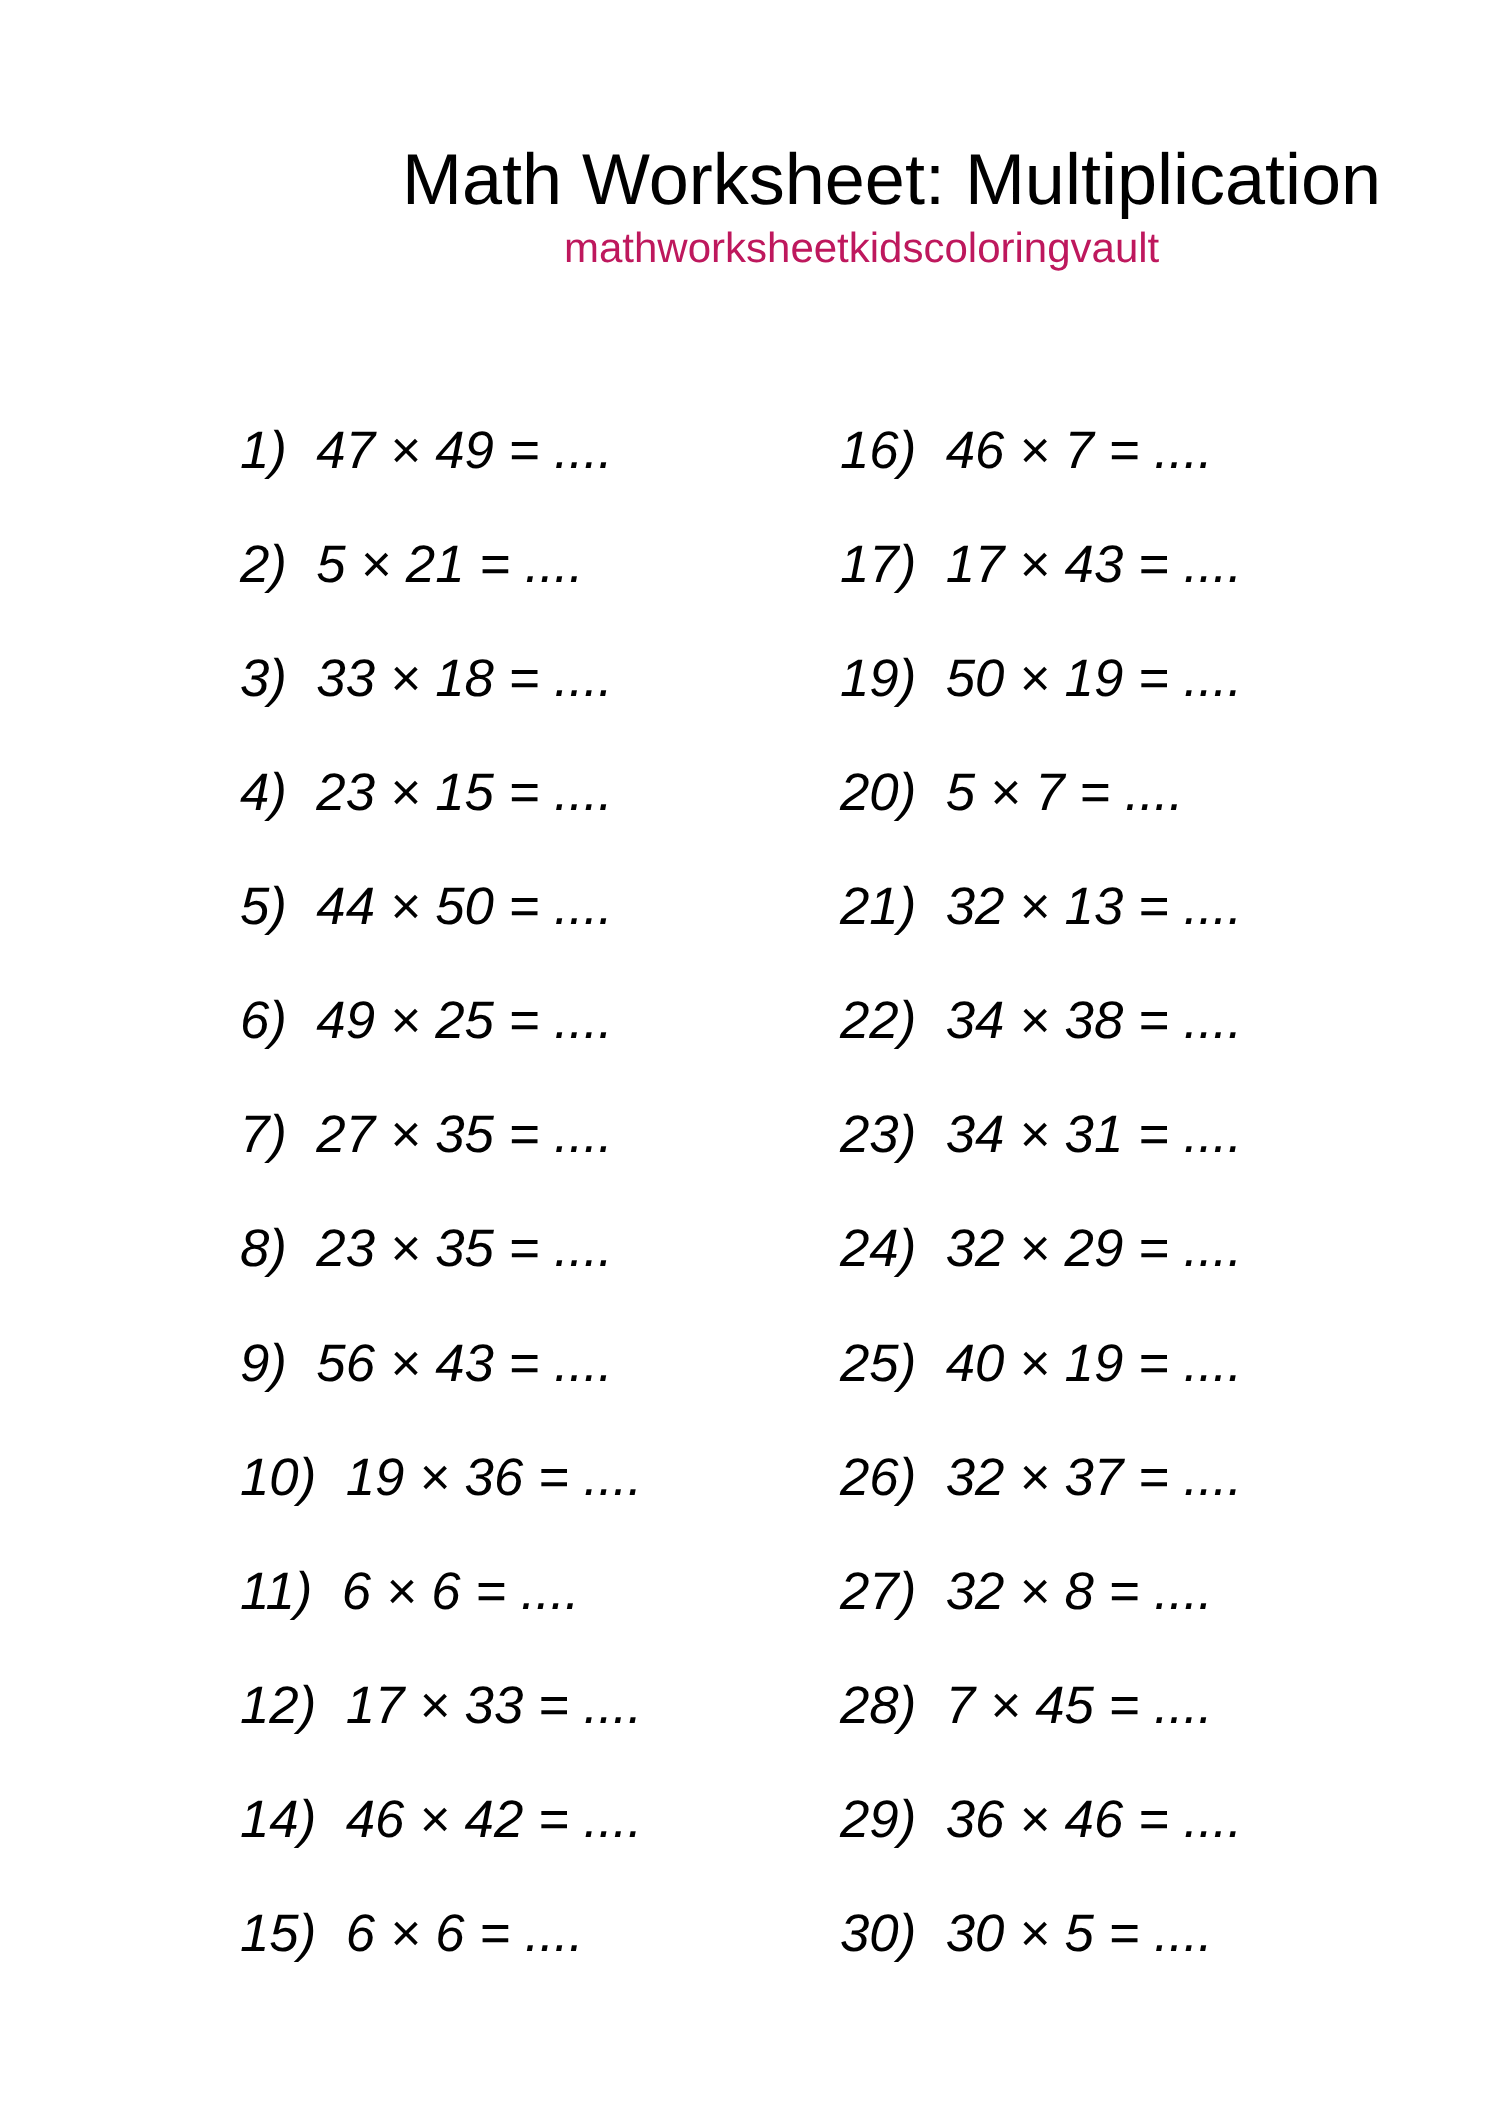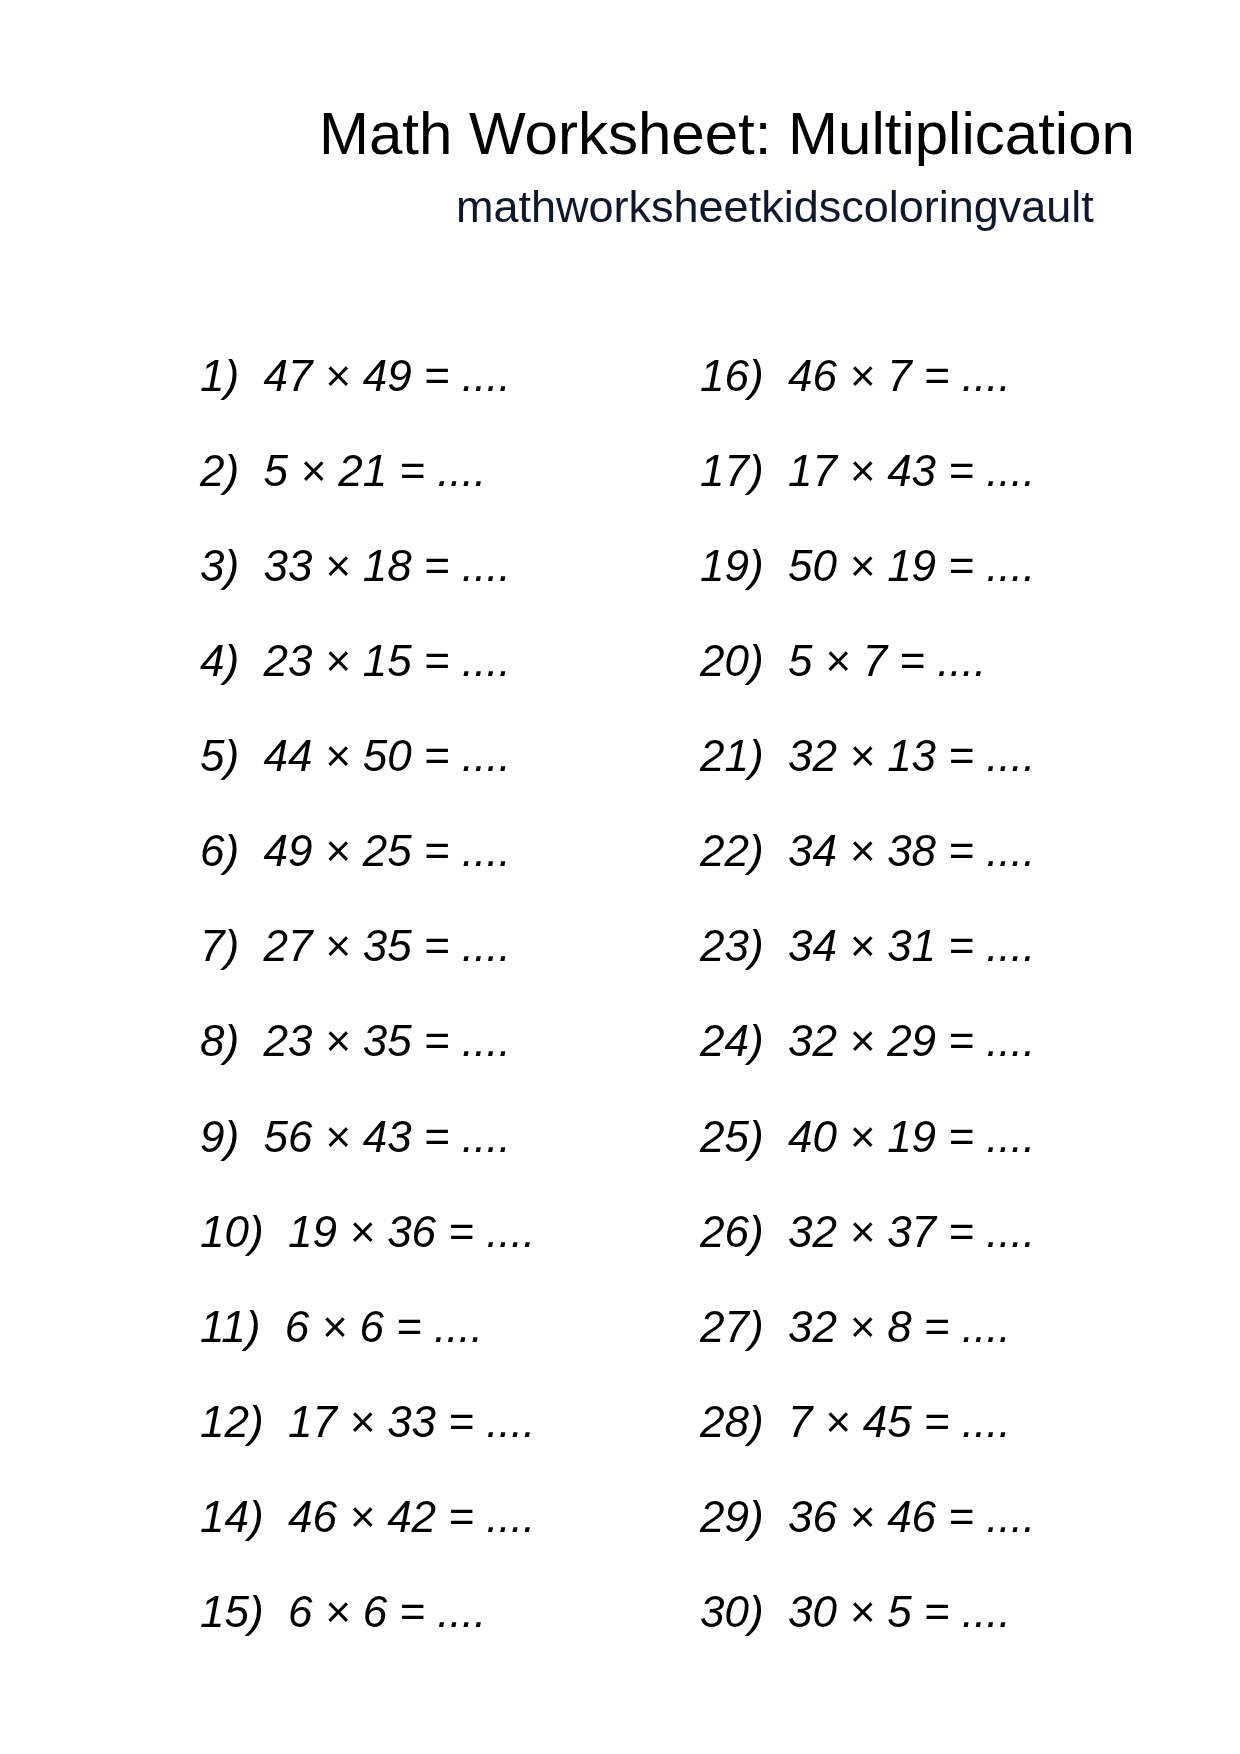--- a/index.html
+++ b/index.html
@@ -16,31 +16,31 @@
       color: #000000;
     }
     .page-title {
       position: absolute;
       left: 319px;
       top: 104px;
       font-size: 60px;
       line-height: 60px;
       white-space: pre;
       color: #000000;
-      margin: 0;
+      margin: 16px;
       font-weight: normal;
     }
     .page-subtitle {
       position: absolute;
-      left: 456px;
+      left: 470px;
       top: 184px;
-      font-size: 45px;
+      font-size: 35px;
       line-height: 45px;
       white-space: pre;
-      color: #0f172a;
+      color: #be185d;
     }
     .problem-column {
       position: absolute;
       top: 354px;
       margin: 0;
       padding: 0;
       list-style: none;
     }
     .col-left { left: 200px; }
     .col-right { left: 700px; }

